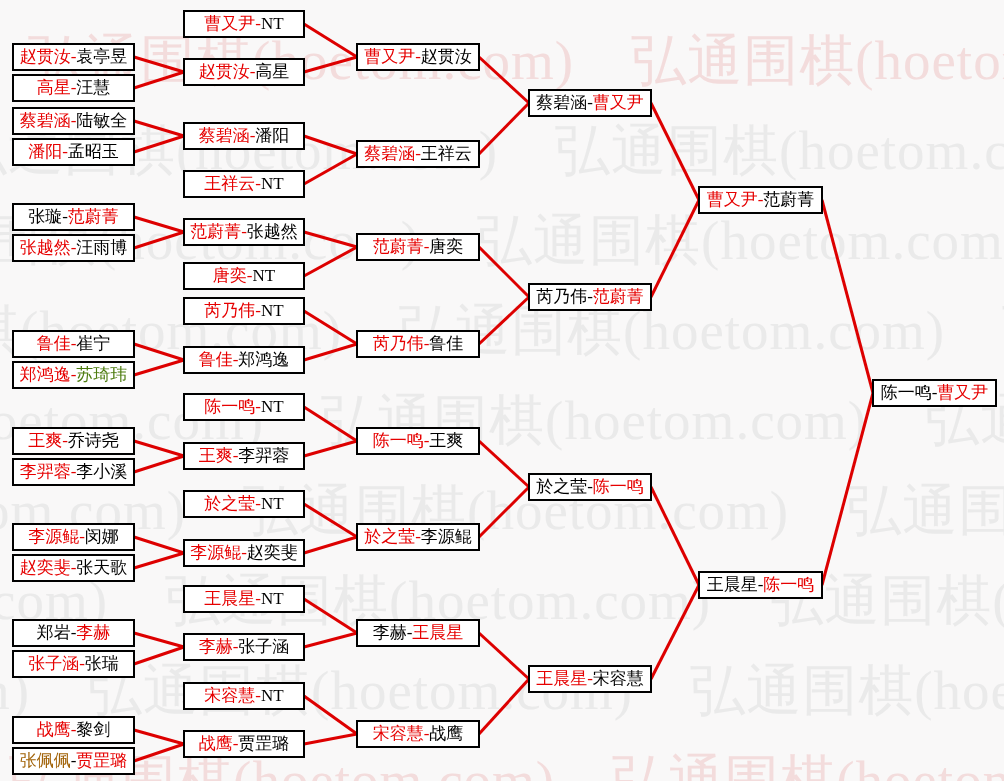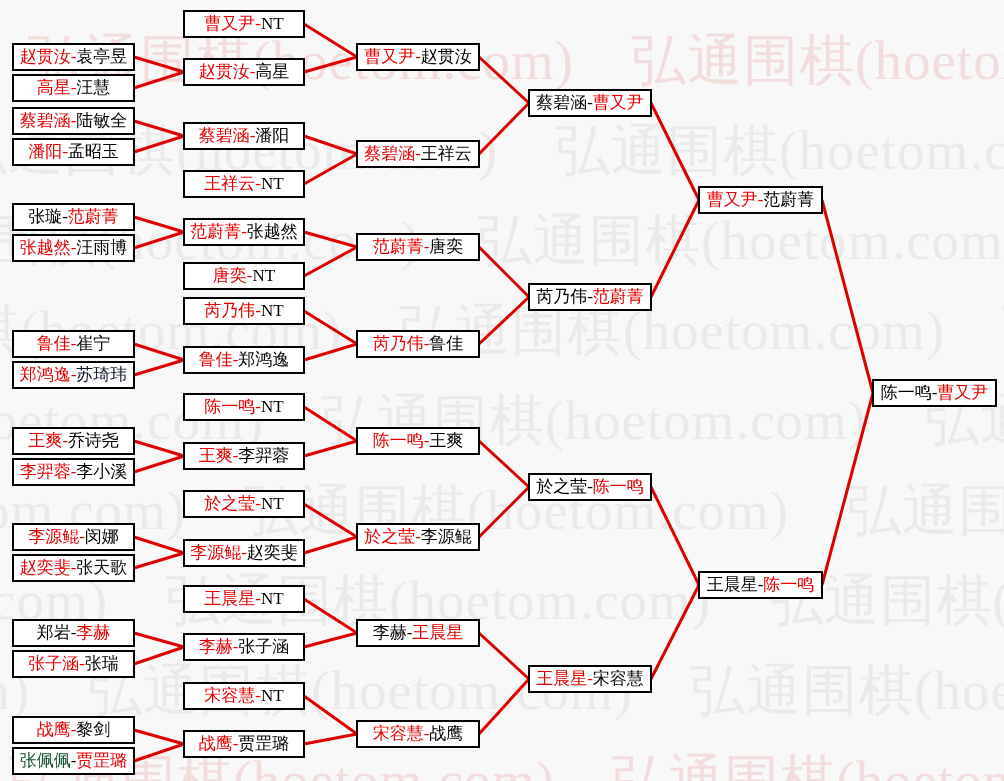--- a/index.html
+++ b/index.html
@@ -132,21 +132,21 @@
         <span style="color: rgb(0, 0, 0);">汪雨博</span>
       </div>
       <div class="match-box" style="left: 12px; top: 330px; width: 123px; height: 28px; border-color: rgb(0, 0, 0); background: rgb(255, 255, 255);">
         <span style="color: rgb(230, 0, 0);">鲁佳</span>
         <span style="color: rgb(230, 0, 0);">-</span>
         <span style="color: rgb(0, 0, 0);">崔宁</span>
       </div>
       <div class="match-box" style="left: 12px; top: 361px; width: 123px; height: 28px; border-color: rgb(0, 0, 0); background: rgb(255, 255, 255);">
         <span style="color: rgb(230, 0, 0);">郑鸿逸</span>
         <span style="color: rgb(230, 0, 0);">-</span>
-        <span style="color: #0f172a;">苏琦玮</span>
+        <span style="color: #4d7c0f;">苏琦玮</span>
       </div>
       <div class="match-box" style="left: 12px; top: 427px; width: 123px; height: 28px; border-color: rgb(0, 0, 0); background: rgb(255, 255, 255);">
         <span style="color: rgb(230, 0, 0);">王爽</span>
         <span style="color: rgb(230, 0, 0);">-</span>
         <span style="color: rgb(0, 0, 0);">乔诗尧</span>
       </div>
       <div class="match-box" style="left: 12px; top: 458px; width: 123px; height: 28px; border-color: rgb(0, 0, 0); background: rgb(255, 255, 255);">
         <span style="color: rgb(230, 0, 0);">李羿蓉</span>
         <span style="color: rgb(230, 0, 0);">-</span>
         <span style="color: rgb(0, 0, 0);">李小溪</span>
@@ -170,21 +170,21 @@
         <span style="color: rgb(230, 0, 0);">张子涵</span>
         <span style="color: rgb(230, 0, 0);">-</span>
         <span style="color: rgb(0, 0, 0);">张瑞</span>
       </div>
       <div class="match-box" style="left: 12px; top: 716px; width: 123px; height: 28px; border-color: rgb(0, 0, 0); background: rgb(255, 255, 255);">
         <span style="color: rgb(230, 0, 0);">战鹰</span>
         <span style="color: rgb(230, 0, 0);">-</span>
         <span style="color: rgb(0, 0, 0);">黎剑</span>
       </div>
       <div class="match-box" style="left: 12px; top: 747px; width: 123px; height: 28px; border-color: rgb(0, 0, 0); background: rgb(255, 255, 255);">
-        <span style="color: #14532d;">张佩佩</span>
+        <span style="color: #a16207;">张佩佩</span>
         <span style="color: rgb(0, 0, 0);">-</span>
         <span style="color: rgb(230, 0, 0);">贾罡璐</span>
       </div>
       <div class="match-box" style="left: 183px; top: 10px; width: 122px; height: 28px; border-color: rgb(0, 0, 0); background: rgb(255, 255, 255);">
         <span style="color: rgb(230, 0, 0);">曹又尹</span>
         <span style="color: rgb(230, 0, 0);">-</span>
         <span style="color: rgb(0, 0, 0);">NT</span>
       </div>
       <div class="match-box" style="left: 183px; top: 58px; width: 122px; height: 28px; border-color: rgb(0, 0, 0); background: rgb(255, 255, 255);">
         <span style="color: rgb(230, 0, 0);">赵贯汝</span>

